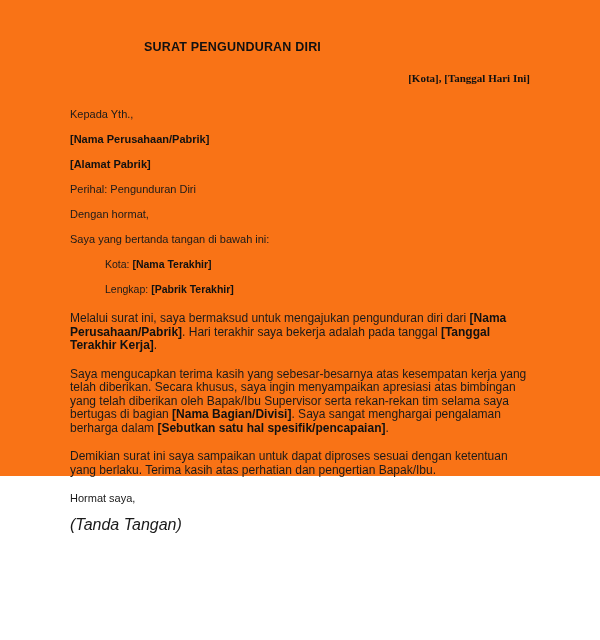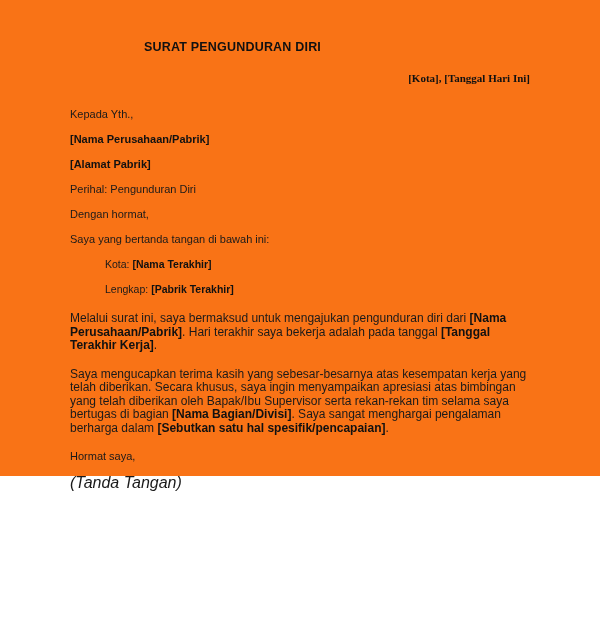--- a/index.html
+++ b/index.html
@@ -149,20 +149,21 @@
 
     <p class="para para-first">
       <span>Melalui surat ini, saya bermaksud untuk mengajukan pengunduran diri dari </span><b>[Nama Perusahaan/Pabrik]</b><span>. Hari terakhir saya bekerja adalah pada tanggal </span><b>[Tanggal Terakhir Kerja]</b><span>.</span>
     </p>
 
     <p class="para">
       <span>Saya mengucapkan terima kasih yang sebesar-besarnya atas kesempatan kerja yang telah diberikan. Secara khusus, saya ingin menyampaikan apresiasi atas bimbingan yang telah diberikan oleh Bapak/Ibu Supervisor serta rekan-rekan tim selama saya bertugas di bagian </span><b>[Nama Bagian/Divisi]</b><span>. Saya sangat menghargai pengalaman berharga dalam </span><b>[Sebutkan satu hal spesifik/pencapaian]</b><span>.</span>
     </p>
 
 
+    <p class="para">Demikian surat ini saya sampaikan untuk dapat diproses sesuai dengan ketentuan yang berlaku. Terima kasih atas perhatian dan pengertian Bapak/Ibu.</p>
 
     <div class="signoff">
       <p class="line">Hormat saya,</p>
 
       <p class="sign-placeholder">(Tanda Tangan)</p>
 
     </div>
 
   </div>
 </div>

